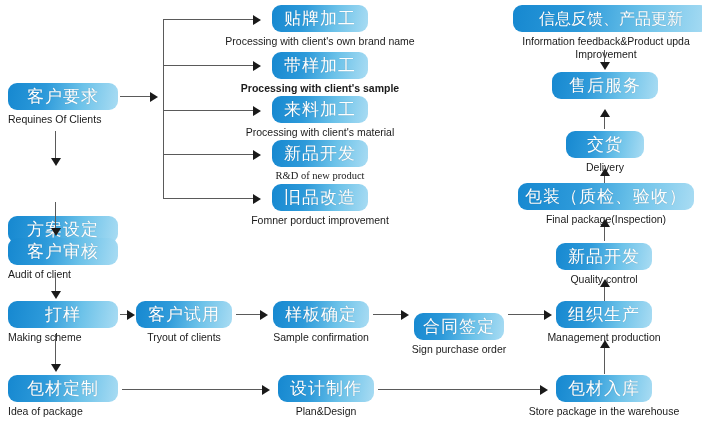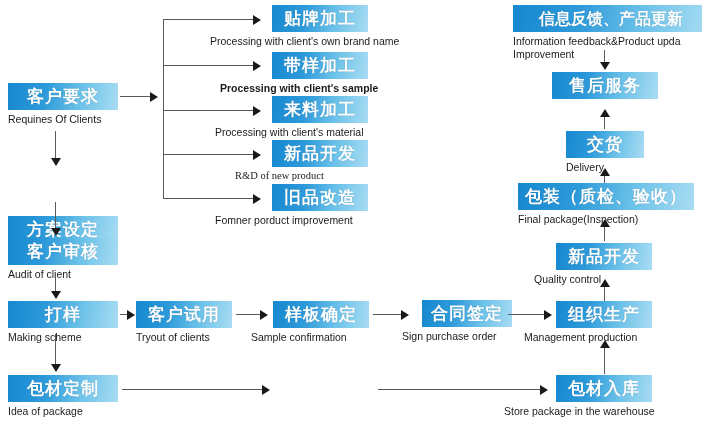--- a/index.html
+++ b/index.html
@@ -11,34 +11,35 @@
   }
   #stage{position:relative;width:702px;height:432px;}
 
   
   .node{position:absolute;}
   .box{
     box-sizing:border-box;
     height:27px;
     background:linear-gradient(100deg,#1688d0 0%,#2d9ada 34%,#6cc2e9 66%,#a9dcf3 100%);
     color:#ffffff;
-    font-weight:bold;
+    font-weight:normal;
     font-size:17px;
     line-height:27px;
     text-align:center;
     letter-spacing:1px;
     white-space:nowrap;
     text-shadow:0 0 1px rgba(0,0,0,.25);
+    border-radius:9px;
   }
   .cap{
     margin-top:3px;
     color:#1a1a1a;
     font-size:10.5px;
     line-height:12.5px;
-    text-align:left;
+    text-align:center;
     white-space:nowrap;
   }
   .cap.wrap{white-space:normal;}
   .cap.lft{text-align:left;}
 
   
   .ln{position:absolute;background:#5a5a5a;}
   .h{height:1px;}
   .v{width:1px;}
   .ar{position:absolute;width:0;height:0;}
@@ -104,30 +105,34 @@
   <div class="node" style="left:136px;top:301px;width:96px;">
     <div class="box">客户试用</div>
     <div class="cap">Tryout of clients</div>
   </div>
 
   <div class="node" style="left:273px;top:301px;width:96px;">
     <div class="box">样板确定</div>
     <div class="cap" style="width:140px;margin-left:-22px;">Sample confirmation</div>
   </div>
 
-  <div class="node" style="left:414px;top:300px;width:90px;margin-left:8px;">
+  <div class="node" style="left:414px;top:313px;width:90px;">
     <div class="box">合同签定</div>
     <div class="cap" style="width:130px;margin-left:-20px;">Sign purchase order</div>
   </div>
 
   <div class="node" style="left:556px;top:301px;width:96px;">
     <div class="box">组织生产</div>
     <div class="cap" style="width:160px;margin-left:-32px;">Management production</div>
   </div>
 
+  <div class="node" style="left:278px;top:375px;width:96px;">
+    <div class="box">设计制作</div>
+    <div class="cap">Plan&amp;Design</div>
+  </div>
 
   <div class="node" style="left:556px;top:375px;width:96px;">
     <div class="box">包材入库</div>
     <div class="cap" style="width:200px;margin-left:-52px;">Store package in the warehouse</div>
   </div>
 
   <div class="node" style="left:556px;top:243px;width:96px;">
     <div class="box">新品开发</div>
     <div class="cap" style="width:140px;margin-left:-22px;">Quality control</div>
   </div>

